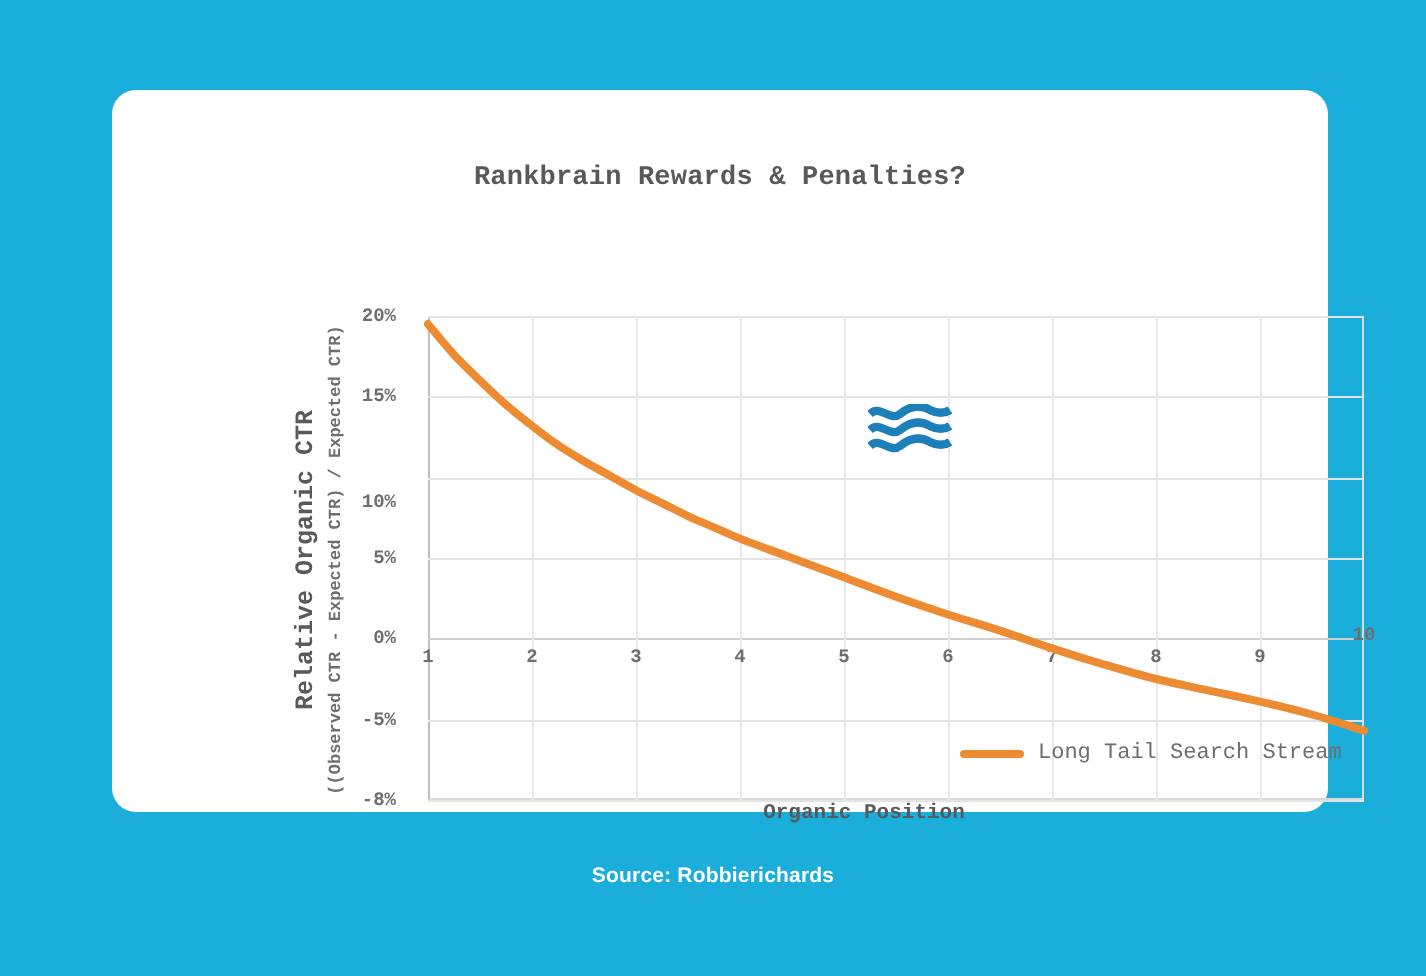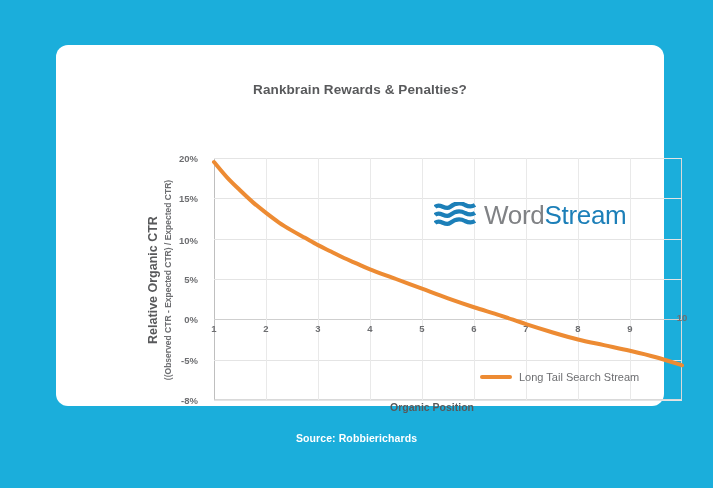--- a/index.html
+++ b/index.html
@@ -22,20 +22,21 @@
 
   
   .card {
     position: absolute;
     left: 56px;
     top: 45px;
     width: 608px;
     height: 361px;
     background: #ffffff;
     border-radius: 12px;
+    font-family: Liberation Mono, monospace;
   }
 
   
   .chart-title {
     position: absolute;
     left: 0;
     top: 37px;
     width: 608px;
     text-align: center;
     font-size: 13.5px;
@@ -242,21 +243,21 @@
           <div class="gridline-v" style="left: 156px;"></div>
           <div class="gridline-v" style="left: 208px;"></div>
           <div class="gridline-v" style="left: 260px;"></div>
           <div class="gridline-v" style="left: 312px;"></div>
           <div class="gridline-v" style="left: 364px;"></div>
           <div class="gridline-v" style="left: 416px;"></div>
         </div>
       <div id="ytick-labels">
           <div class="ylabel" style="top: 0px;">20%</div>
           <div class="ylabel" style="top: 40.3333px;">15%</div>
-          <div class="ylabel" style="top: 82px;">10%</div>
+          <div class="ylabel" style="top: 93px;">10%</div>
           <div class="ylabel" style="top: 121px;">5%</div>
           <div class="ylabel" style="top: 161.333px;">0%</div>
           <div class="ylabel" style="top: 201.667px;">-5%</div>
           <div class="ylabel" style="top: 242px;">-8%</div>
         </div>
       <div id="xtick-labels">
           <div class="xlabel" style="left: 0px; top: 165.333px;">1</div>
           <div class="xlabel" style="left: 52px; top: 165.333px;">2</div>
           <div class="xlabel" style="left: 104px; top: 165.333px;">3</div>
           <div class="xlabel" style="left: 156px; top: 165.333px;">4</div>
@@ -275,23 +276,20 @@
     <div class="xaxis-title">Organic Position</div>
 
     <div class="logo">
       <svg class="logo-mark" width="42" height="26" viewBox="0 0 42 26">
         <g id="logo-waves">
             <path d="M1,5 C6,0 11,9 16,5 C21,1 26,0 31,3 C35,5 38,5 41,3" fill="none" stroke="#1C7FB8" stroke-width="4.2" stroke-linecap="butt"></path>
             <path d="M1,13 C6,8 11,17 16,13 C21,9 26,8 31,11 C35,13 38,13 41,11" fill="none" stroke="#1C7FB8" stroke-width="4.2" stroke-linecap="butt"></path>
             <path d="M1,21 C6,16 11,25 16,21 C21,17 26,16 31,19 C35,21 38,21 41,19" fill="none" stroke="#1C7FB8" stroke-width="4.2" stroke-linecap="butt"></path>
           </g>
       </svg>
-      <div class="logo-text">
-        <span class="logo-word">Word</span><span class="logo-stream">Stream</span>
-      </div>
     </div>
 
     <div class="legend">
       <span class="legend-swatch" id="legend-swatch" style="background: rgb(237, 139, 51);"></span>
       <span class="legend-label">Long Tail Search Stream</span>
     </div>
 
   </div>
 
   <div class="source">Source: Robbierichards</div>

